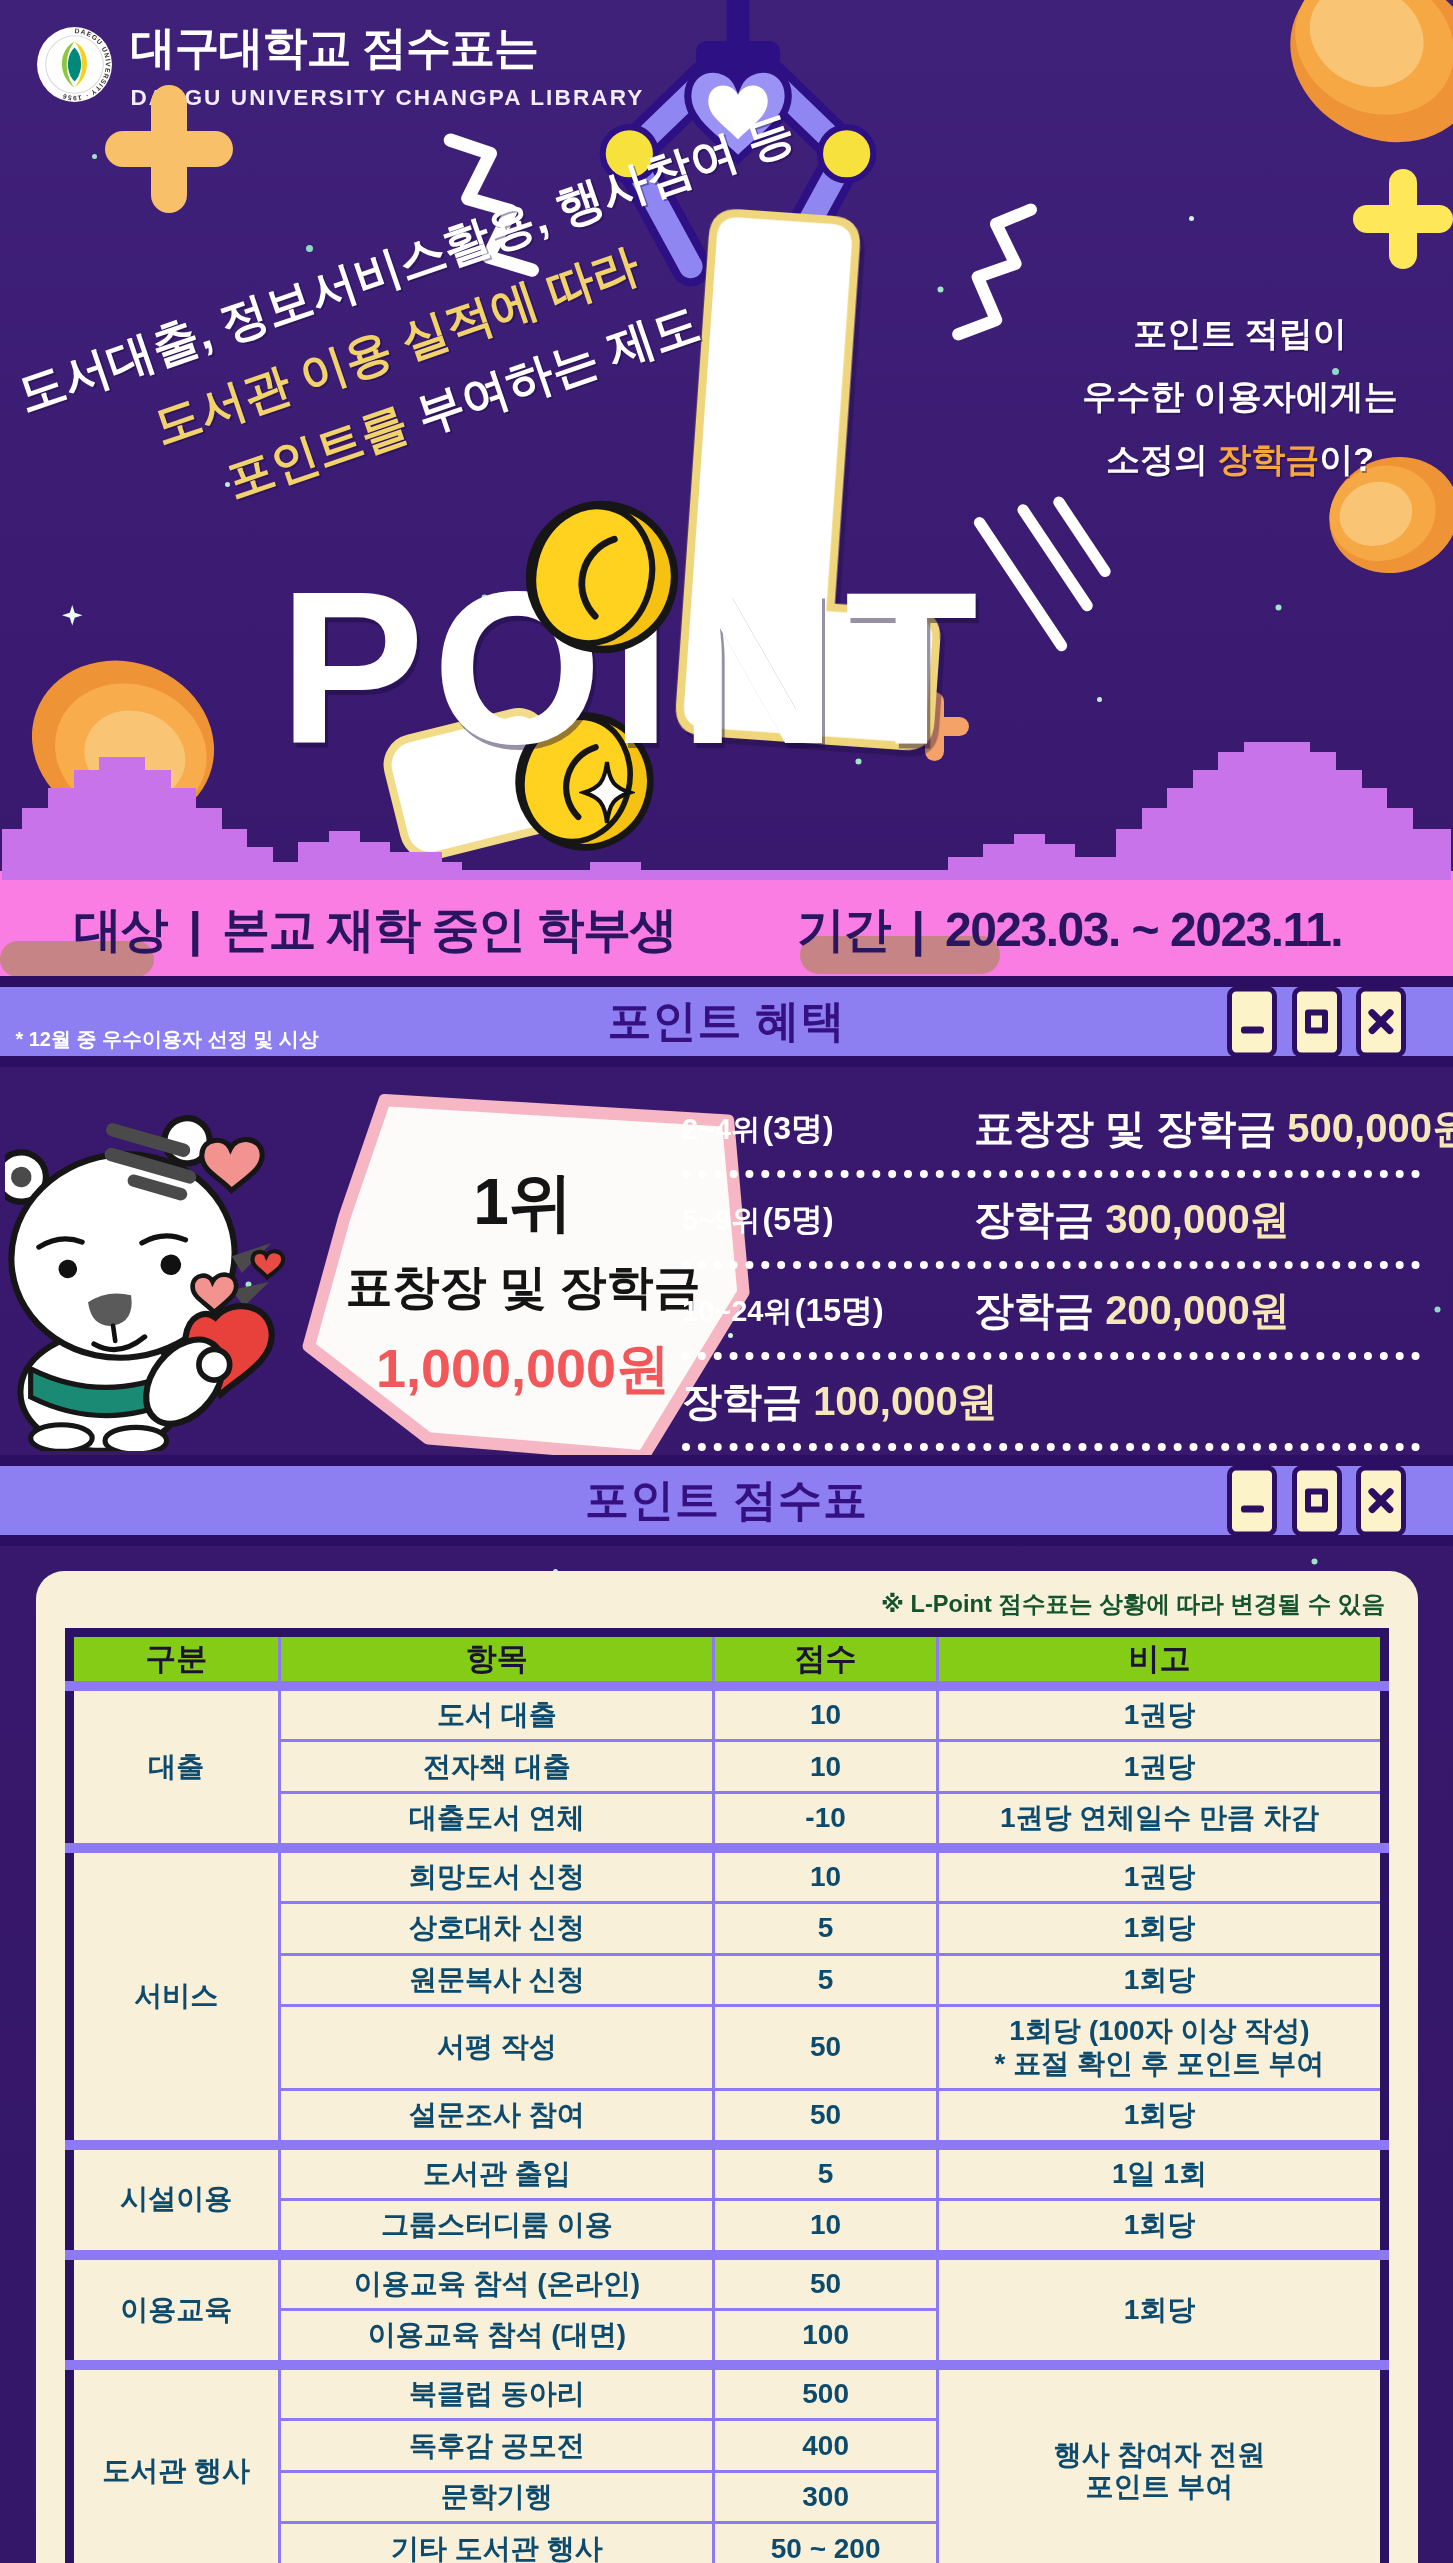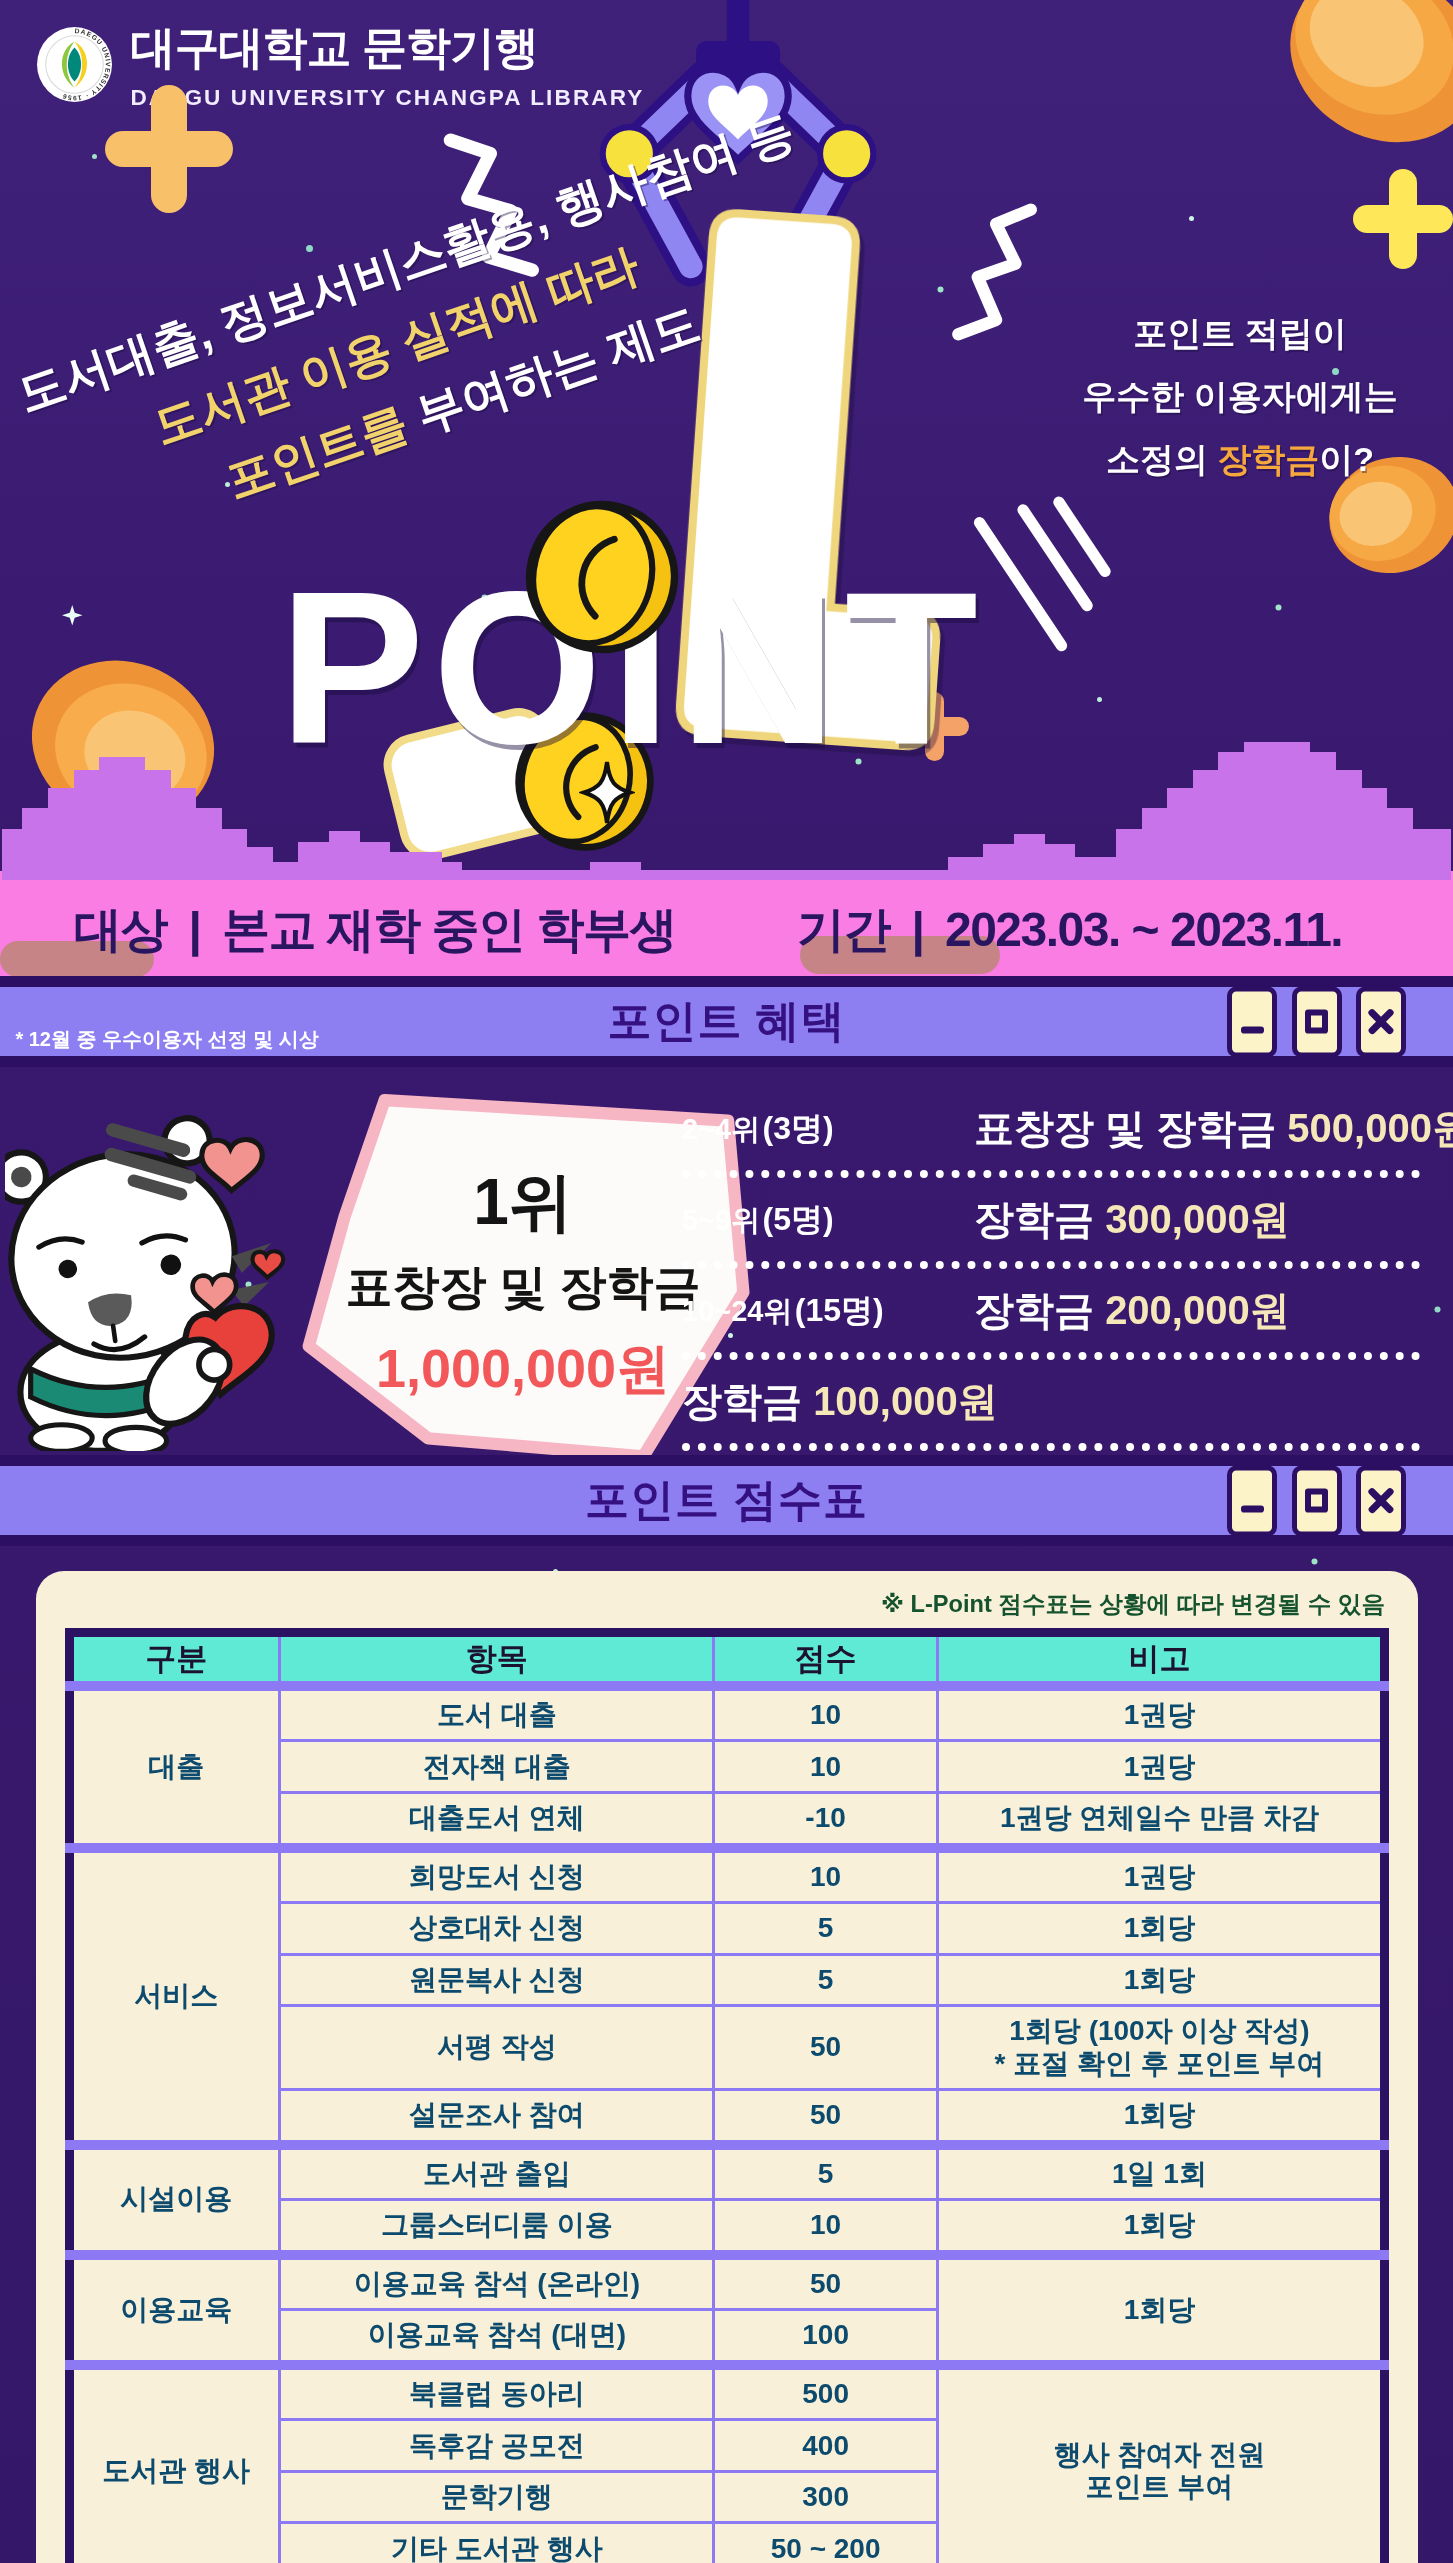--- a/index.html
+++ b/index.html
@@ -80,21 +80,21 @@
   .rank-amt{color:#f6e7b9;font-weight:900;}
 
   
   .panel{left:36px;top:1571px;width:1382px;height:1225px;background:#f8f0d9;border-radius:28px;
     padding:57px 29px 0 29px;}
   .panel-note{position:absolute;right:33px;top:17.4px;font-size:23.6px;font-weight:700;color:#14532d;}
   table.score{border-collapse:collapse;width:100%;table-layout:fixed;border:9.2px solid #2b1263;
     background:#f8f0d9;}
   table.score th,table.score td{border:3.6px solid #8d79f3;text-align:center;vertical-align:middle;
     font-size:28px;font-weight:700;color:#0c4a6e;padding:8.2px 4.1px;line-height:1.15;}
-  table.score th{background:#5eead4;font-size:31px;font-weight:800;color:#1c1333;height:51px;padding:4.1px;}
+  table.score th{background:#84cc16;font-size:31px;font-weight:800;color:#1c1333;height:51px;padding:4.1px;}
   table.score th{border-bottom-width:10.3px;}
   tr.gs td{border-top-width:10.3px;}
   td.gcol{font-weight:800;font-size:29px;}
   .note2line{white-space:pre-line;}
 </style>
 </head>
 <body>
 
 <div id="page">
 
@@ -111,21 +111,21 @@
       <path d="M75 30 C45 45 40 95 75 120 C55 95 55 55 75 30 Z" fill="#8dc63f"></path>
       <path d="M75 42 C92 58 92 92 75 108 C58 92 58 58 75 42 Z" fill="#00897b"></path>
       <defs>
           <path id="ring" d="M75 14 a61 61 0 1 1 -0.01 0"></path>
         </defs>
       <text font-size="13" font-weight="bold" fill="#333333" letter-spacing="2">
         <textPath href="#ring">DAEGU UNIVERSITY · 1956</textPath>
       </text>
     </svg>
     <div>
-      <div class="logo-text-kr">대구대학교 문학기행</div>
+      <div class="logo-text-kr">대구대학교 점수표는</div>
       <div class="logo-text-en">DAEGU UNIVERSITY CHANGPA LIBRARY</div>
     </div>
   </div>
 
   <div class="abs plus" style="left:105px;top:85px;width:128px;height:128px;color:#f9c06a;"></div>
   <div class="abs plus" style="left:1353px;top:169px;width:100px;height:100px;color:#ffe75a;"></div>
   <div class="abs plus" style="left:900px;top:692px;width:69px;height:69px;color:#f5a268;"></div>
 
   <svg class="abs" style="left:1282px;top:-46px;" width="205" height="205" viewBox="0 0 400 400">
     <g transform="rotate(28 200 200)">

